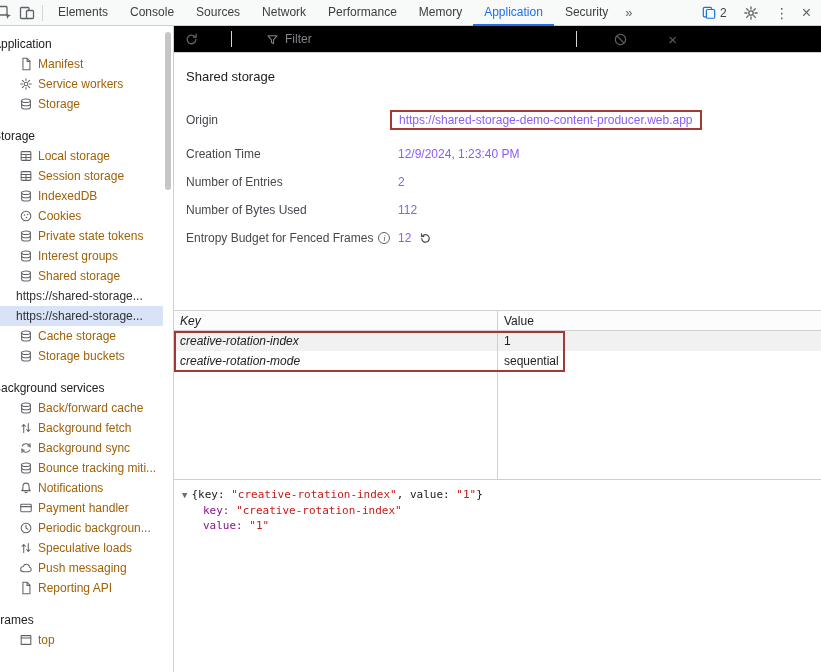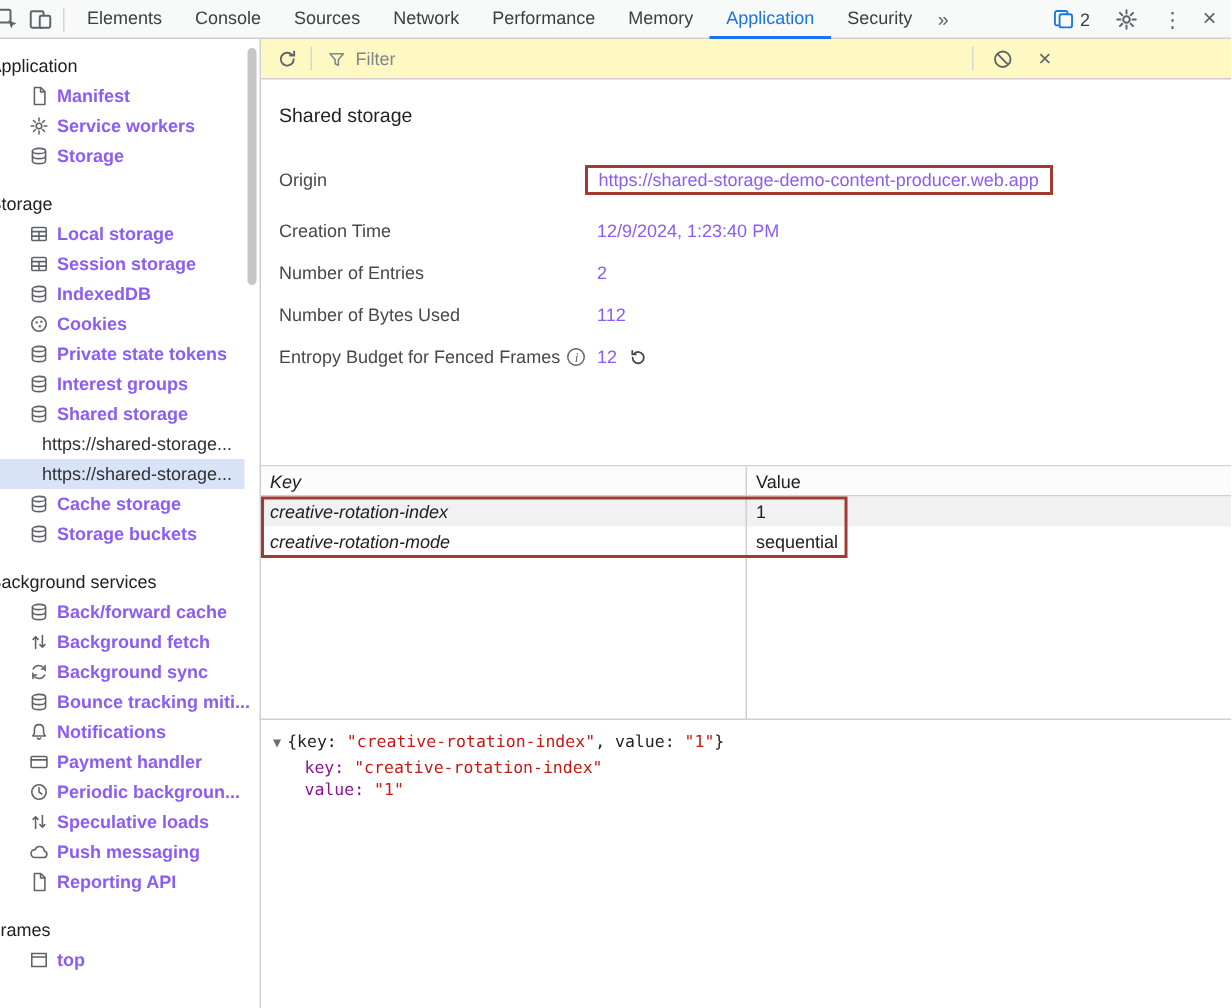--- a/index.html
+++ b/index.html
@@ -38,27 +38,27 @@
   
   .dt-body{display:flex;height:646px;}
   .sidebar{width:173px;position:relative;overflow:hidden;padding:8px 10px 0 0;flex:none;}
   .side-scrollbar{position:absolute;right:1px;top:2px;width:8px;height:640px;}
   .side-thumb{width:6px;height:158px;margin:4px auto 0;background:#c6c6c6;border-radius:3px;}
   .side-header{height:20px;line-height:20px;color:#202124;margin-left:-7px;white-space:nowrap;}
   .side-header.gap{margin-top:12px;}
   .tree-item{display:flex;align-items:center;height:20px;padding-left:19px;cursor:pointer;white-space:nowrap;}
   .tree-icon{width:14px;height:14px;margin-right:5px;color:var(--icon-gray);flex:none;}
   .tree-icon svg{width:14px;height:14px;}
-  .tree-label{color:#8b5cf6;font-weight:bold;}
-  .tree-child{height:20px;line-height:20px;padding-left:28px;cursor:pointer;color:#303134;white-space:nowrap;overflow:hidden;}
+  .tree-label{color:#a16207;}
+  .tree-child{height:20px;line-height:20px;padding-left:16px;cursor:pointer;color:#303134;white-space:nowrap;overflow:hidden;}
   .tree-child.selected{background:var(--sel-bg);}
 
   
   .main{flex:1;border-left:1px solid var(--border);display:flex;flex-direction:column;min-width:0;}
-  .main-toolbar{display:flex;align-items:center;height:27px;border-bottom:1px solid var(--border);background:#fef9c3;flex:none;}
+  .main-toolbar{display:flex;align-items:center;height:27px;border-bottom:1px solid var(--border);background:#000000;flex:none;gap:24px;}
   .mt-icon{width:15px;height:15px;color:var(--icon-gray);cursor:pointer;flex:none;}
   .refresh-btn{margin-left:10px;}
   .filter-box{display:flex;align-items:center;gap:6px;color:#80868b;flex:1;margin-left:8px;cursor:text;}
   .toolbar-end-spacer{width:112px;flex:none;}
   .mt-close{font-size:15px;color:#5f6368;cursor:pointer;padding:0 8px 0 10px;}
 
   .report{padding:12px 12px 0 12px;flex:none;}
   .report-title{font-size:13px;font-weight:500;margin:4px 0 16px 0;}
   .meta-row{display:flex;align-items:center;min-height:28px;}
   .meta-row.first{min-height:40px;}

